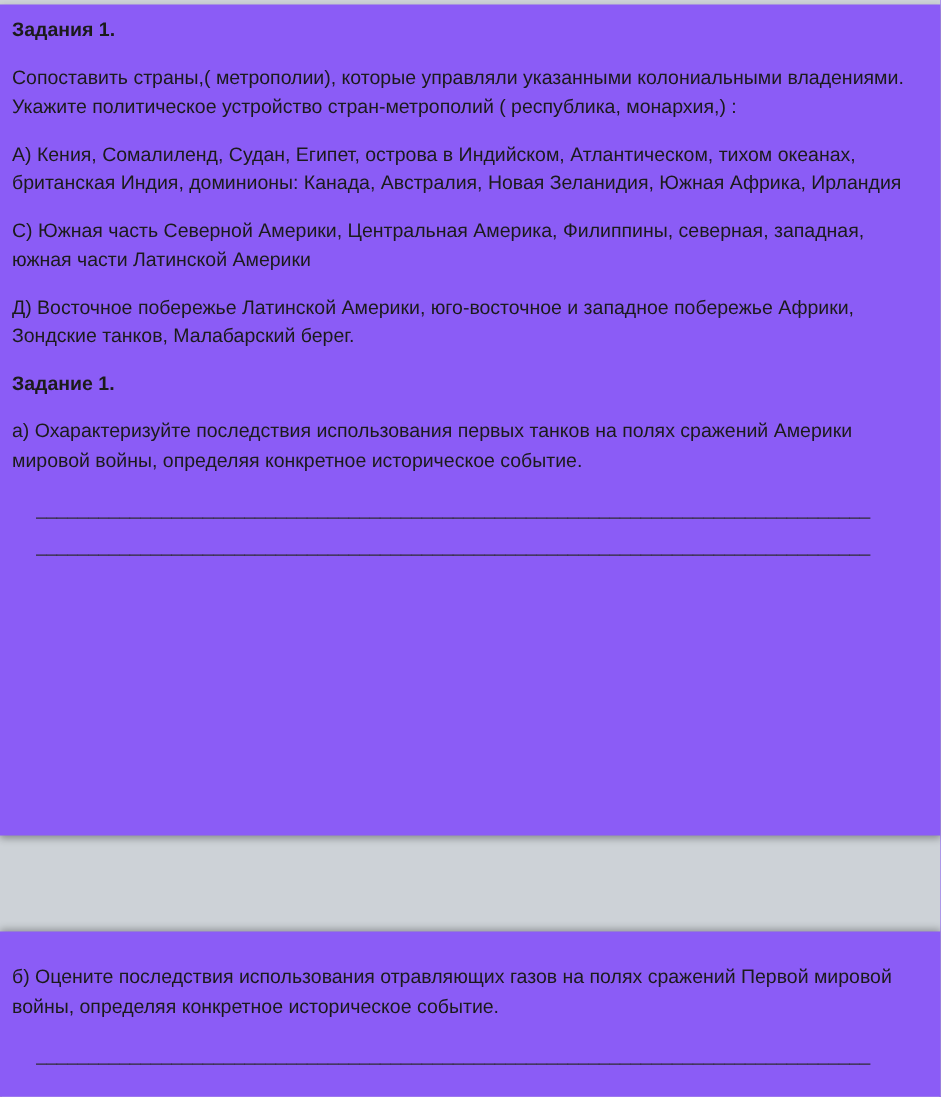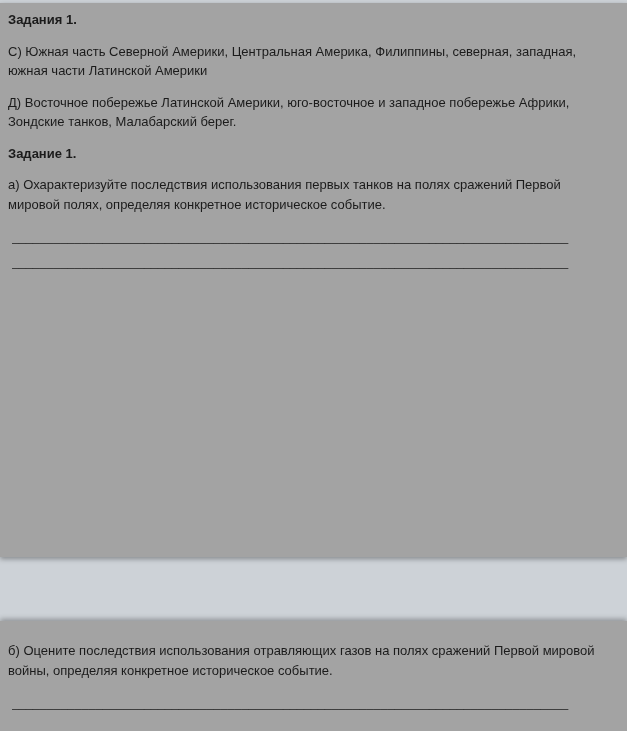--- a/index.html
+++ b/index.html
@@ -10,21 +10,21 @@
     width: 627px;
     height: 731px;
     background: #cdd2d7;
     font-family: "Liberation Sans", sans-serif;
     color: #1b1b1b;
     overflow: hidden;
     padding-top: 3px;
     box-sizing: border-box;
   }
   .page {
-    background: #a3a3a3;
+    background: #8b5cf6;
     width: 627px;
     box-sizing: border-box;
   }
   .page-1 {
     height: 554px;
     padding: 7px 24px 0 8px;
     box-shadow: 0 2px 5px rgba(0,0,0,0.35);
     position: relative;
   }
   .page-break-gap {
@@ -37,40 +37,42 @@
   }
   .para {
     margin: 0 0 12px 0;
     font-size: 13px;
     line-height: 1.5;
   }
   .heading {
     font-weight: bold;
   }
   .answer-line {
-    margin: 2px 0 0 4px;
+    margin: 2px 0 0 16px;
     font-size: 12.5px;
     line-height: 1.8;
     color: #2a2a2a;
     white-space: nowrap;
     overflow: hidden;
   }
   .answer-line.first {
     margin-top: 10px;
   }
 </style>
 </head>
 <body>
 
 <div class="page page-1">
   <p class="para heading">Задания 1.</p>
+  <p class="para">Сопоставить страны,( метрополии), которые управляли  указанными  колониальными владениями. Укажите политическое устройство стран-метрополий ( республика, монархия,) :</p>
+  <p class="para">А)  Кения, Сомалиленд, Судан, Египет, острова в Индийском, Атлантическом, тихом океанах, британская Индия, доминионы: Канада, Австралия, Новая Зеланидия, Южная Африка, Ирландия</p>
   <p class="para">С) Южная часть Северной Америки, Центральная Америка, Филиппины, северная, западная, южная части Латинской Америки</p>
   <p class="para">Д)  Восточное побережье Латинской Америки, юго-восточное и западное побережье Африки, Зондские танков, Малабарский берег.</p>
   <p class="para heading">Задание 1.</p>
-  <p class="para">а) Охарактеризуйте последствия использования первых танков на полях сражений Первой мировой полях, определяя конкретное историческое событие.</p>
+  <p class="para">а) Охарактеризуйте последствия использования первых танков на полях сражений Америки мировой войны, определяя конкретное историческое событие.</p>
   <p class="answer-line first">________________________________________________________________________________</p>
   <p class="answer-line">________________________________________________________________________________</p>
 </div>
 
 <div class="page-break-gap"></div>
 
 <div class="page page-2">
   <p class="para">б) Оцените последствия использования отравляющих газов на полях сражений Первой мировой войны, определяя конкретное историческое событие.</p>
   <p class="answer-line first">________________________________________________________________________________</p>
   <p class="answer-line">________________________________________________________________________________</p>

